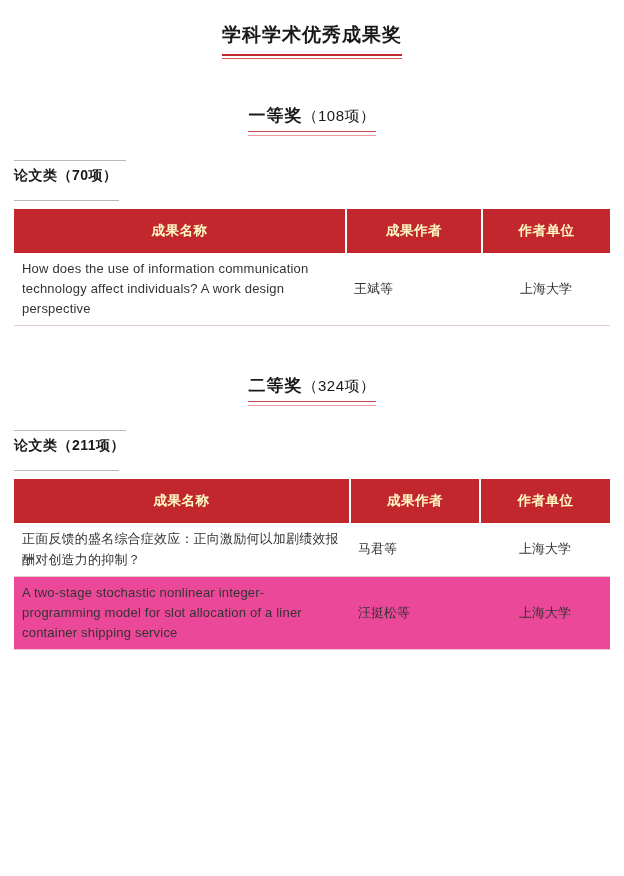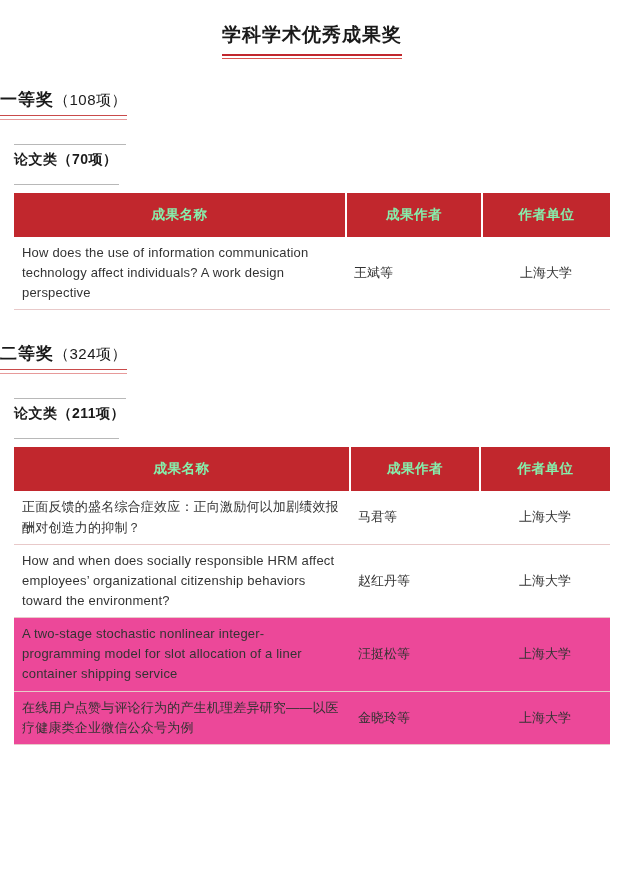--- a/index.html
+++ b/index.html
@@ -39,22 +39,22 @@
     position: absolute;
     left: 0;
     right: 0;
     bottom: -5px;
     height: 1px;
     background: #d9534f;
   }
 
   
   .level-wrap {
-    text-align: left;
-    margin-top: 32px;
+    text-align: center;
+    margin-top: 48px;
   }
   .level-inner {
     display: inline-block;
     padding-bottom: 7px;
     position: relative;
   }
   .level-name {
     font-size: 17px;
     font-weight: bold;
     color: #1a1a1a;
@@ -118,21 +118,21 @@
 
   
   table.award-table {
     width: 596px;
     margin: 0 14px;
     border-collapse: collapse;
     table-layout: fixed;
   }
   table.award-table thead th {
     background: #c1272d;
-    color: #86efac;
+    color: #fef9c3;
     font-size: 13.5px;
     font-weight: bold;
     height: 42px;
     text-align: center;
     border-right: 2px solid #ffffff;
     letter-spacing: 0.5px;
   }
   table.award-table thead th:last-child {
     border-right: none;
   }
@@ -234,31 +234,21 @@
         <th>成果作者</th>
         <th>作者单位</th>
       </tr>
     </thead>
     <tbody>
       <tr>
         <td class="col-title">正面反馈的盛名综合症效应：正向激励何以加剧绩效报酬对创造力的抑制？</td>
         <td class="col-author">马君等</td>
         <td class="col-org">上海大学</td>
       </tr>
-      <tr>
-        <td class="col-title">How and when does socially responsible HRM affect employees’ organizational citizenship behaviors toward the environment?</td>
-        <td class="col-author">赵红丹等</td>
-        <td class="col-org">上海大学</td>
-      </tr>
       <tr class="shaded">
         <td class="col-title">A two-stage stochastic nonlinear integer-programming model for slot allocation of a liner container shipping service</td>
         <td class="col-author">汪挺松等</td>
         <td class="col-org">上海大学</td>
       </tr>
-      <tr class="shaded">
-        <td class="col-title">在线用户点赞与评论行为的产生机理差异研究——以医疗健康类企业微信公众号为例</td>
-        <td class="col-author">金晓玲等</td>
-        <td class="col-org">上海大学</td>
-      </tr>
     </tbody>
   </table>
 
 </div>
 
 </body></html>

